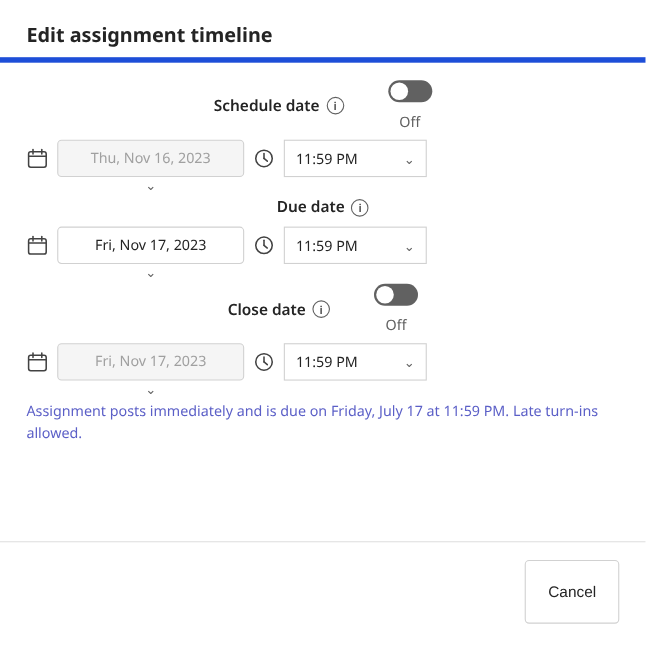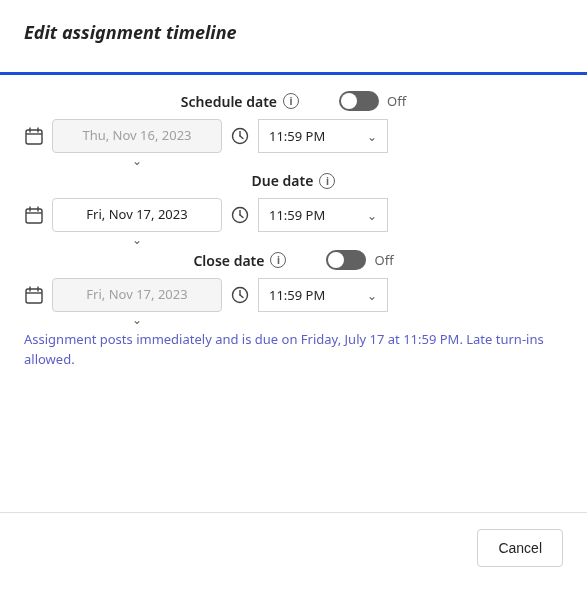--- a/index.html
+++ b/index.html
@@ -13,23 +13,22 @@
     }
     .dialog {
       width: 587px;
       min-height: 591px;
       background: #fff;
       padding: 0;
       display: flex;
       flex-direction: column;
     }
     .dialog-header {
-      padding: 20px 24px 28px 24px;
-      border-bottom: 3px solid #1d4ed8;
-      font-style: italic;
+      padding: 20px 24px 8px 24px;
+      border-bottom: 5px solid #1d4ed8;
     }
     .dialog-title {
       font-size: 18px;
       font-weight: 700;
       color: #242424;
     }
     .dialog-body {
       padding: 16px 24px;
       flex: 1;
     }
@@ -61,20 +60,21 @@
       justify-content: center;
       font-size: 10px;
       color: #616161;
       font-weight: 700;
       cursor: default;
     }
     .toggle-row {
       display: flex;
       align-items: center;
       gap: 8px;
+      flex-direction: column;
     }
     .toggle {
       width: 40px;
       height: 20px;
       border-radius: 10px;
       background: #616161;
       position: relative;
       cursor: pointer;
     }
     .toggle-knob {
@@ -156,21 +156,21 @@
       margin-bottom: 16px;
     }
     .dialog-footer {
       padding: 16px 24px 24px 24px;
       display: flex;
       justify-content: flex-end;
       gap: 8px;
       border-top: 1px solid #e0e0e0;
     }
     .btn-cancel {
-      padding: 10px 20px;
+      padding: 20px 20px;
       border: 1px solid #d1d1d1;
       border-radius: 4px;
       background: #fff;
       color: #242424;
       font-size: 14px;
       cursor: pointer;
       font-weight: 400;
     }
     .btn-done {
       padding: 7px 20px;

